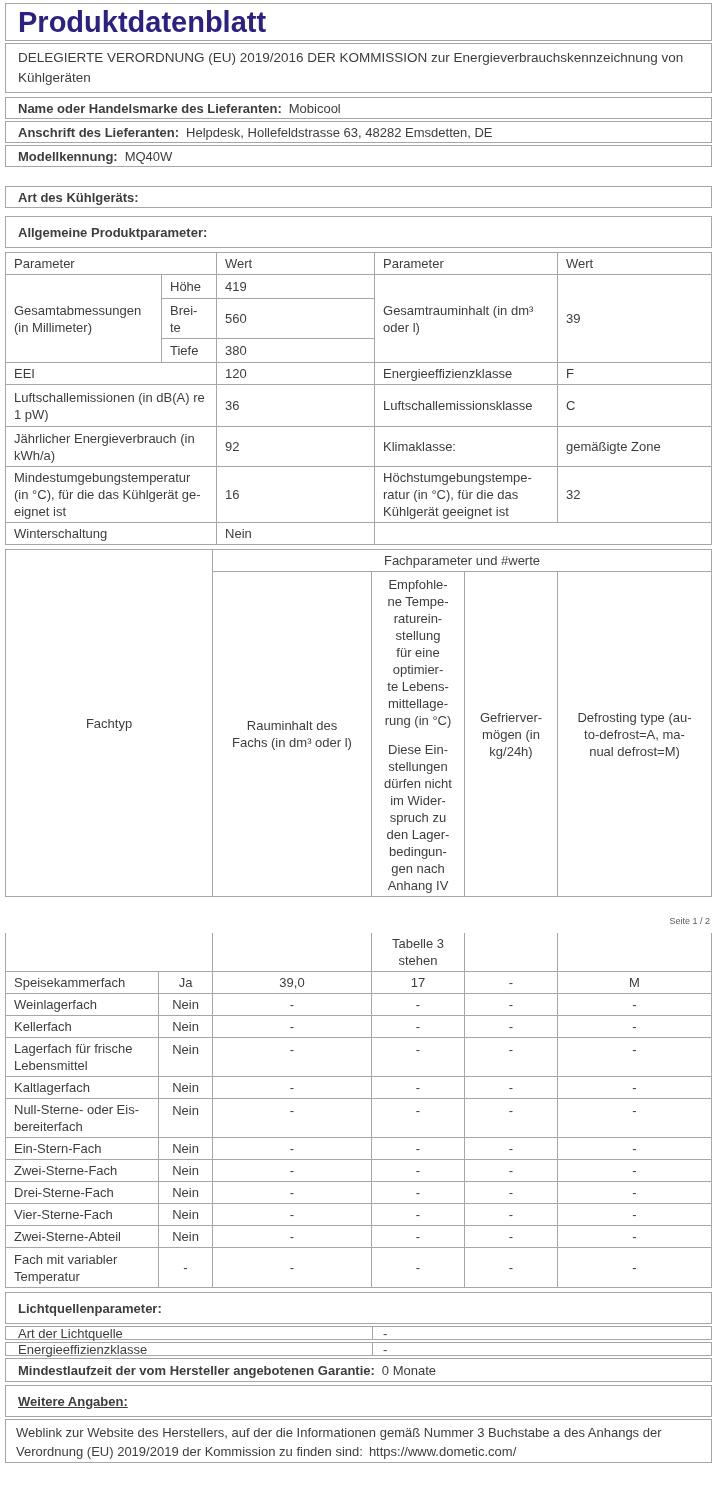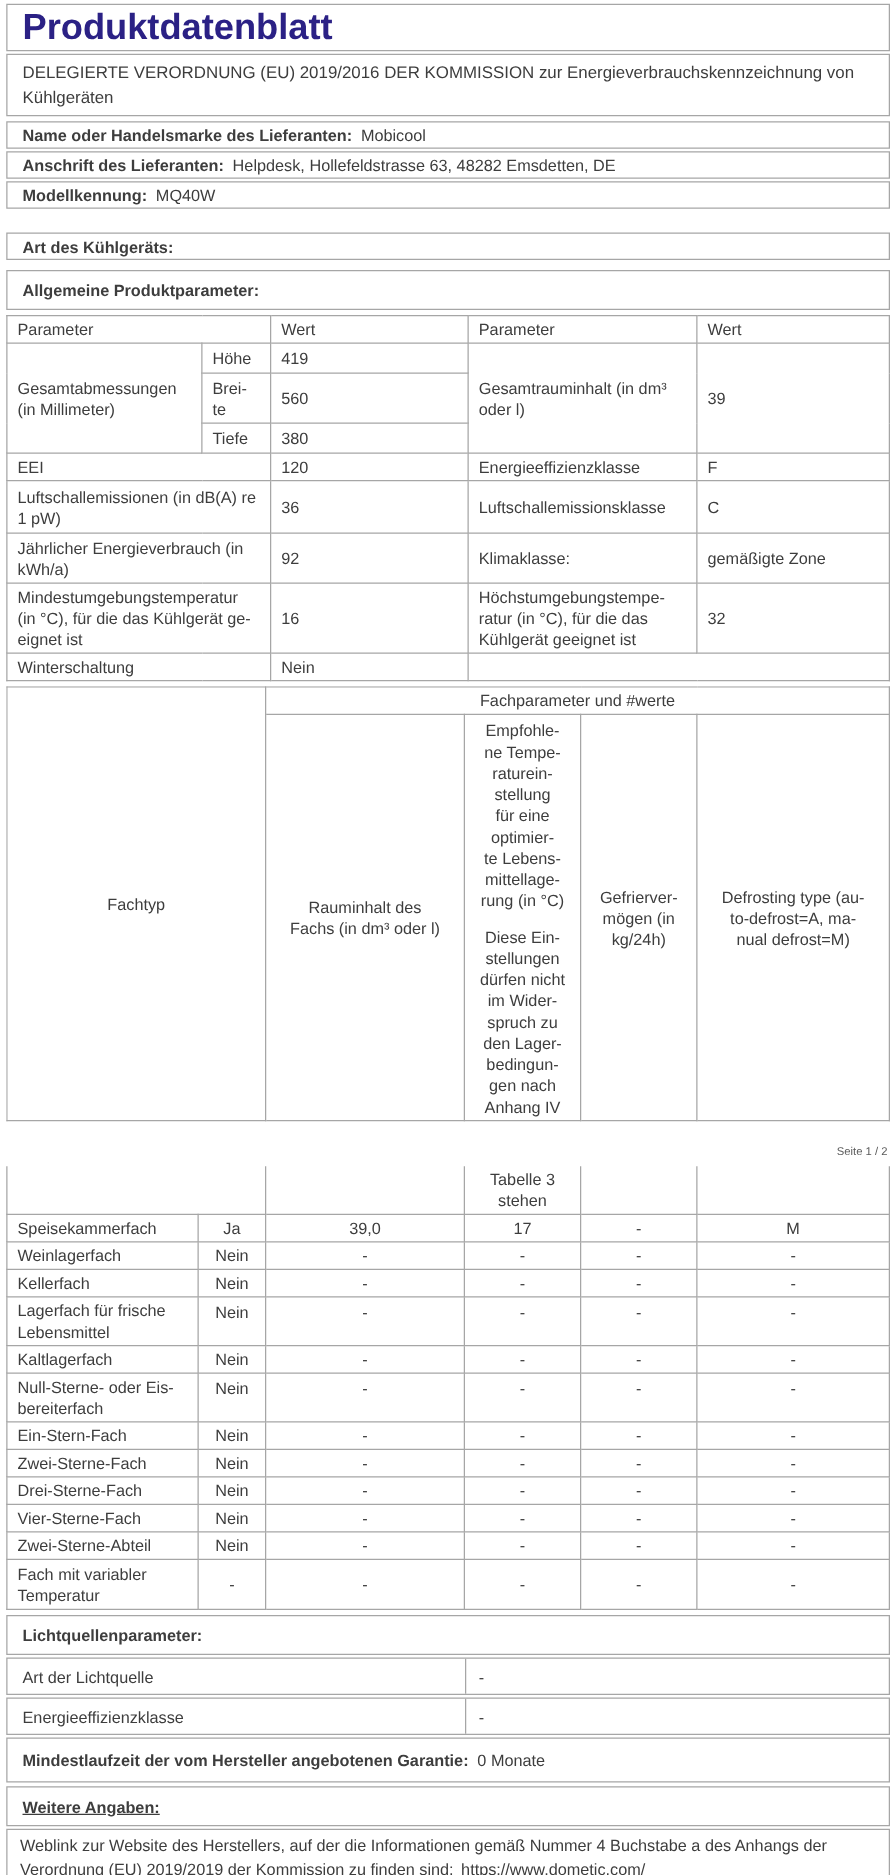--- a/index.html
+++ b/index.html
@@ -53,25 +53,25 @@
   td.temp-head .p2{margin-top:12px;}
   .pre{white-space:pre-line;}
 
   .page-indicator{
     height:18px;line-height:14px;
     text-align:right;font-size:9px;color:#595959;
     padding:3px 2px 1px 0;
   }
   .cont td{border-top:none;}
 
-  .split-row{height:30px;margin-bottom:2px;padding:0;display:flex;align-items:stretch;}
+  .split-row{height:14px;margin-bottom:2px;padding:0;display:flex;align-items:stretch;}
   .split-row .cell-l{width:366px;display:flex;align-items:center;padding:0 12px;box-sizing:border-box;}
   .split-row .cell-r{flex:1;display:flex;align-items:center;padding:0 10px;border-left:1px solid #a6a6a6;}
 
-  .warranty-box{height:36px;margin-bottom:3px;}
+  .warranty-box{height:24px;margin-bottom:3px;}
   .weblink-box{height:44px;margin-bottom:0;padding:3px 10px;line-height:19px;display:block;}
   .weblink-box .url{margin-left:6px;}
 </style>
 </head>
 <body>
 
 <div class="page">
 
   <div class="box title-box">
     <h1>Produktdatenblatt</h1>
@@ -358,16 +358,16 @@
 
   <div class="box warranty-box">
     <span class="lbl" style="font-weight:bold;">Mindestlaufzeit der vom Hersteller angebotenen Garantie:</span>
     <span class="val" style="margin-left:7px;">0 Monate</span>
   </div>
 
   <div class="box section-box" style="margin-bottom:2px;text-decoration:underline;">
     <span>Weitere Angaben:</span>
   </div>
   <div class="box weblink-box">
-    <span>Weblink zur Website des Herstellers, auf der die Informationen gemäß Nummer 4 Buchstabe a des Anhangs der Verordnung (EU) 2019/2019 der Kommission zu finden sind:</span><span class="url">https://www.dometic.com/</span>
+    <span>Weblink zur Website des Herstellers, auf der die Informationen gemäß Nummer 3 Buchstabe a des Anhangs der Verordnung (EU) 2019/2019 der Kommission zu finden sind:</span><span class="url">https://www.dometic.com/</span>
   </div>
 
 </div>
 
 </body></html>

